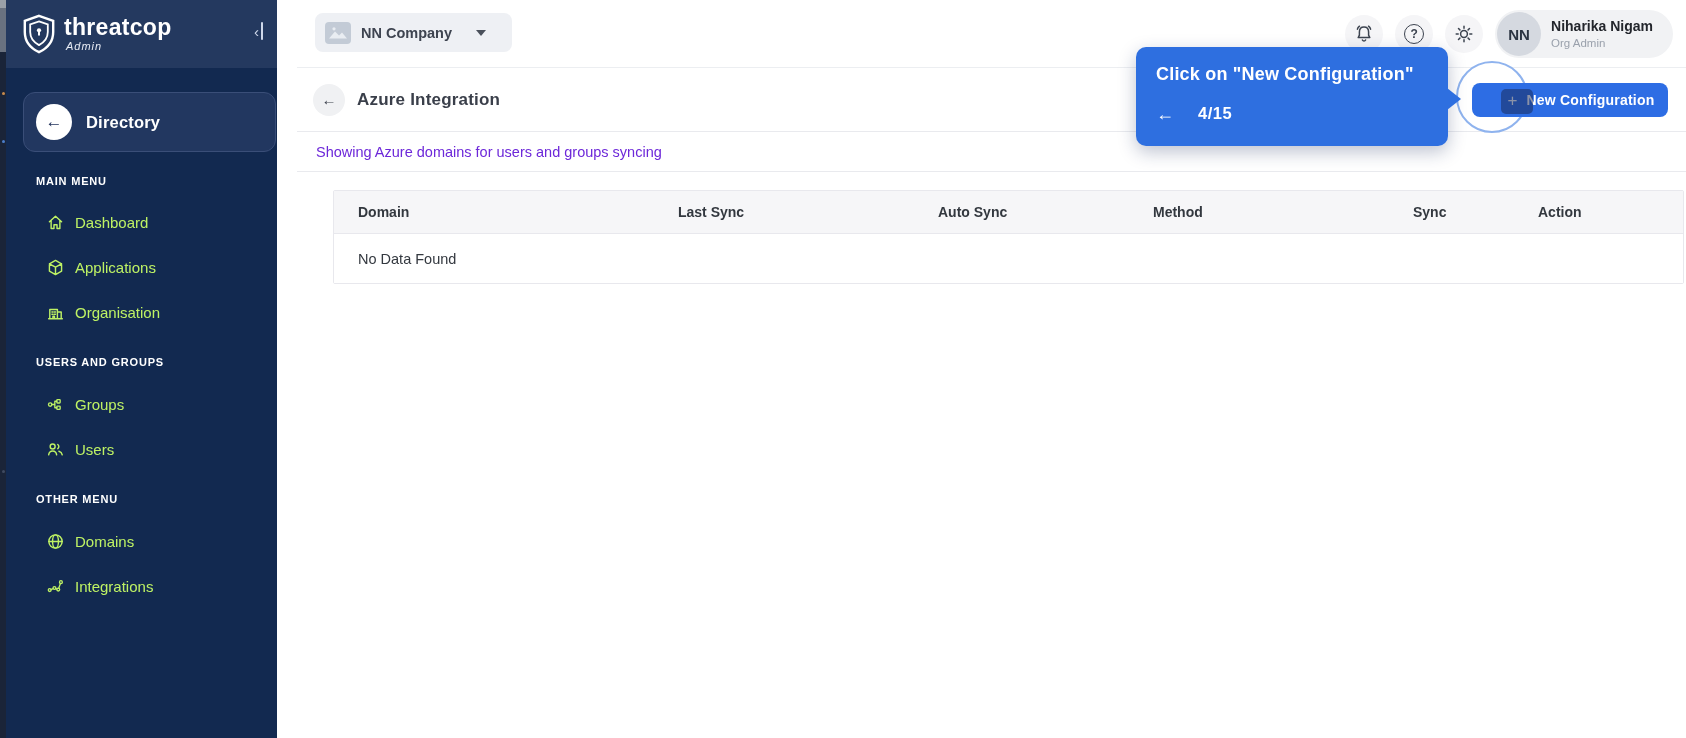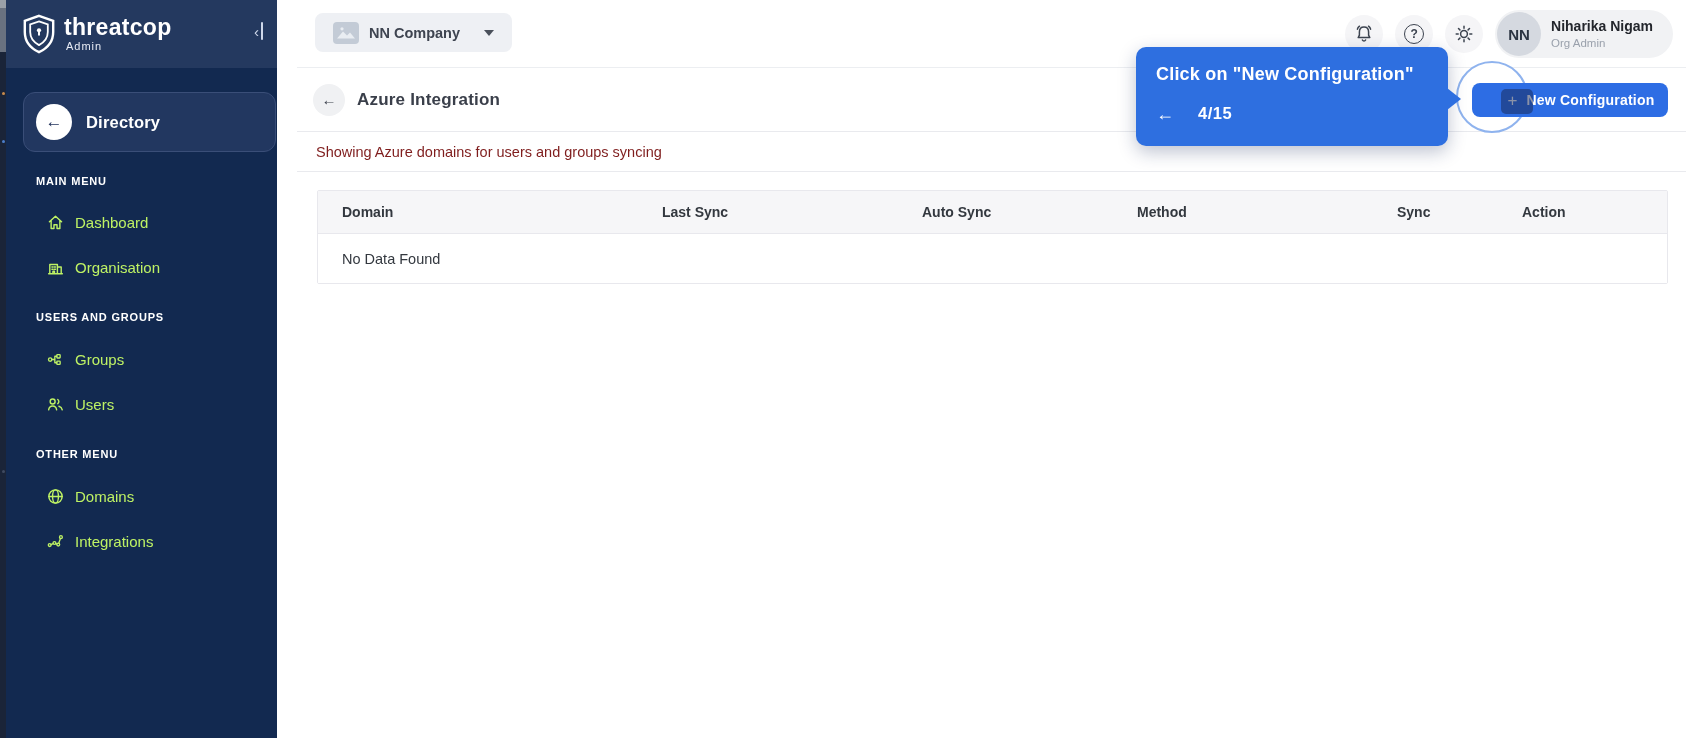--- a/index.html
+++ b/index.html
@@ -10,21 +10,21 @@
   .sliver { position:absolute; left:0; top:0; width:6px; height:738px;
     background:linear-gradient(#9aa0a8 0 8px, #6a7280 8px 52px, #1a2438 52px 100%); }
   .sliver i { position:absolute; left:2px; width:3px; height:3px; border-radius:50%; display:block; }
 
   
   .sidebar { position:absolute; left:6px; top:0; width:271px; height:738px;
     background:#122950; color:#c9d6f0; }
   .sb-header { height:68px; background:#24395f; display:flex; align-items:center; padding-left:16px; position:relative; }
   .brand-txt { margin-left:8px; line-height:1; }
   .brand-name { font-size:23px; font-weight:700; color:#fff; letter-spacing:.3px; }
-  .brand-sub { font-size:11px; color:#e8ecf5; letter-spacing:1px; margin-top:2px; margin-left:2px; }
+  .brand-sub { font-size:11px; color:#e8ecf5; letter-spacing:1px; margin-top:2px; margin-left:2px;font-style:italic; }
   .collapse { position:absolute; right:14px; top:22px; display:flex; align-items:center; gap:2px;
     color:#cfd8ea; font-size:15px; cursor:pointer; }
   .collapse b { display:block; width:2px; height:18px; background:#cfd8ea; border-radius:1px; }
 
   .dir-btn { margin:24px 14px 0 17px; width:253px; height:60px; background:#223760;
     border:1px solid #3a4e78; border-radius:12px; display:flex; align-items:center;
     padding-left:12px; cursor:pointer; }
   .dir-circle { width:36px; height:36px; border-radius:50%; background:#fff; color:#22335c;
     display:flex; align-items:center; justify-content:center; font-size:17px; font-weight:700; }
   .dir-label { margin-left:14px; color:#fff; font-size:16.5px; font-weight:600; letter-spacing:.2px; }
@@ -36,21 +36,21 @@
   .sb-item { height:45px; display:flex; align-items:center; padding-left:40px; gap:10px;
     font-size:15px; color:#bef264; cursor:pointer; }
   .sb-item svg { flex:0 0 auto; }
 
   
   .main { position:absolute; left:297px; top:0; width:1389px; height:738px; background:#fff; }
   .topbar { height:68px; border-bottom:1px solid #eceef1; position:relative; }
 
   .company { position:absolute; left:18px; top:13px; height:39px; min-width:197px;
     background:#eef0f4; border-radius:8px; display:flex; align-items:center;
-    padding:0 18px 0 10px; gap:10px; cursor:pointer;justify-content:flex-end; }
+    padding:0 18px 0 10px; gap:10px; cursor:pointer; }
   .company-name { font-size:14.5px; font-weight:600; color:#3e4450; }
   .caret { width:0; height:0; border-left:5px solid transparent; border-right:5px solid transparent;
     border-top:6px solid #4a505b; margin-left:14px; }
 
   .tb-right { position:absolute; right:13px; top:10px; display:flex; align-items:center; gap:12px; }
   .icon-circle { width:38px; height:38px; border-radius:50%; background:#f5f5f7;
     display:flex; align-items:center; justify-content:center; cursor:pointer; color:#3d4450; }
   .q-ring { width:20px; height:20px; border:1.7px solid #3d4450; border-radius:50%;
     display:flex; align-items:center; justify-content:center; font-size:12px; font-weight:700; color:#3d4450; }
   .user-pill { height:48px; background:#f1f2f4; border-radius:26px; display:flex; align-items:center;
@@ -59,23 +59,23 @@
     font-weight:700; font-size:15px; display:flex; align-items:center; justify-content:center; }
   .user-name { font-size:14px; font-weight:600; color:#23262c; line-height:1.25; }
   .user-role { font-size:11.5px; color:#9aa1ac; line-height:1.25; }
 
   .page-header { height:64px; border-bottom:1px solid #e9eaee; display:flex; align-items:center; padding-left:16px; }
   .back-circle { width:32px; height:32px; border-radius:50%; background:#f0f1f3; color:#3c424d;
     font-size:15px; font-weight:700; display:flex; align-items:center; justify-content:center; cursor:pointer; }
   .page-title { margin-left:12px; font-size:17px; font-weight:700; color:#3a3f4a; letter-spacing:.2px; }
 
   .subtitle-row { height:40px; border-bottom:1px solid #e9eaee; display:flex; align-items:center; padding-left:19px; }
-  .subtitle { font-size:14.5px; color:#7f1d1d; }
-
-  .table { margin:18px 18px 0 20px; width:1351px; border:1px solid #e8e8ed; border-radius:2px; }
+  .subtitle { font-size:14.5px; color:#6d28d9; }
+
+  .table { margin:18px 18px 0 36px; width:1351px; border:1px solid #e8e8ed; border-radius:2px; }
   .t-head { height:43px; background:#f6f6f8; border-bottom:1px solid #e8e8ed; display:grid;
     grid-template-columns:320px 260px 215px 260px 125px 1fr; align-items:center; padding:0 24px; }
   .t-head span { font-size:14px; font-weight:700; color:#33383f; }
   .t-empty { height:49px; display:flex; align-items:center; padding-left:24px;
     font-size:14.5px; color:#33383f; background:#fff; }
 
   
   .spot-circle { position:absolute; left:1456px; top:61px; width:72px; height:72px; border-radius:50%;
     background:#fff; border:2px solid #8fb3ee; z-index:50; }
   .artifact { position:absolute; left:1501px; top:89px; width:32px; height:25px; border-radius:5px;
@@ -135,20 +135,28 @@
 
   <div class="sec-label">MAIN MENU</div>
   <div class="sb-items">
     <div class="sb-item">
       <span>
         <svg width="19" height="19" viewBox="0 0 20 20" fill="none" stroke="currentColor" stroke-width="1.5" stroke-linecap="round" stroke-linejoin="round">
           <path d="M3.6 9.2 L10 3.4 L16.4 9.2 M5.4 8 V16.4 H8.4 V12.4 H11.6 V16.4 H14.6 V8"></path>
         </svg>
         </span>
       <span>Dashboard</span>
+    </div>
+    <div class="sb-item">
+      <span>
+        <svg width="19" height="19" viewBox="0 0 20 20" fill="none" stroke="currentColor" stroke-width="1.5" stroke-linecap="round" stroke-linejoin="round">
+          <path d="M10 2.6 L16.4 6.1 V13.9 L10 17.4 L3.6 13.9 V6.1 Z M3.6 6.1 L10 9.7 L16.4 6.1 M10 9.7 V17.4"></path>
+        </svg>
+        </span>
+      <span>Applications</span>
     </div>
     <div class="sb-item">
       <span>
         <svg width="19" height="19" viewBox="0 0 20 20" fill="none" stroke="currentColor" stroke-width="1.5" stroke-linecap="round" stroke-linejoin="round">
           <path d="M4 16.6 V6.8 H12 V16.6 M12 9.4 H16 V16.6 M2.8 16.6 H17.2 M6.2 9.4 H7.4 M8.8 9.4 H10 M6.2 11.8 H7.4 M8.8 11.8 H10 M7.3 16.6 V14 H8.9 V16.6"></path>
         </svg>
         </span>
       <span>Organisation</span>
     </div>
   </div>

